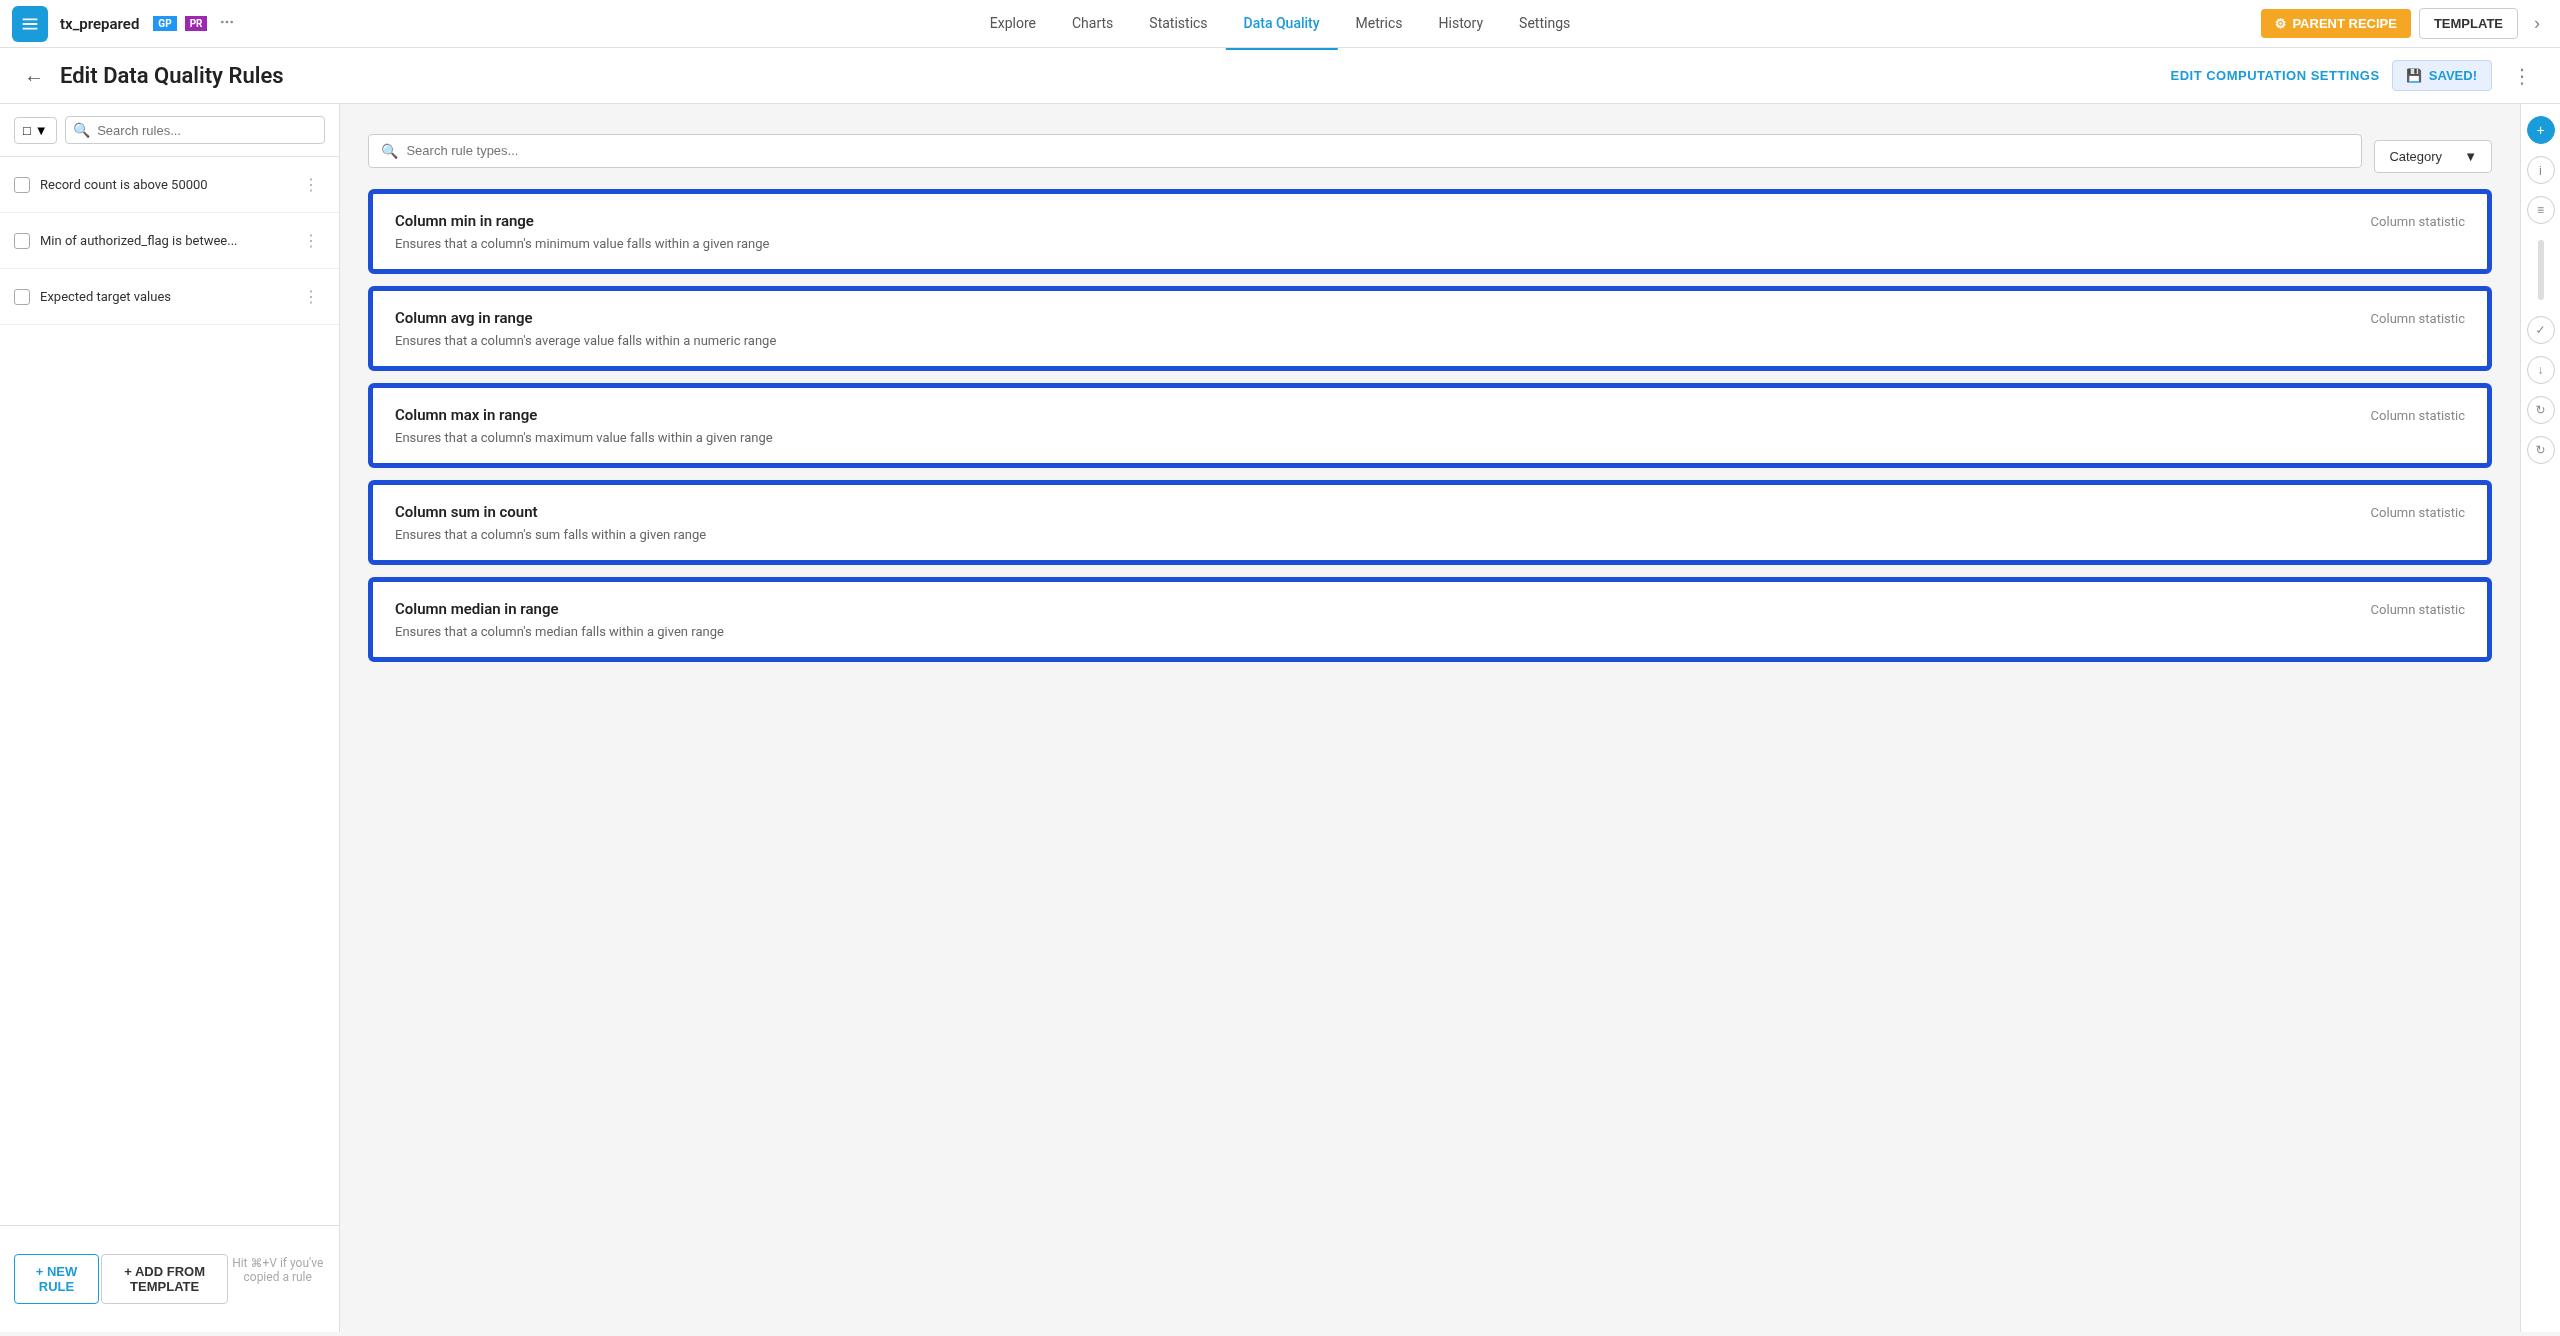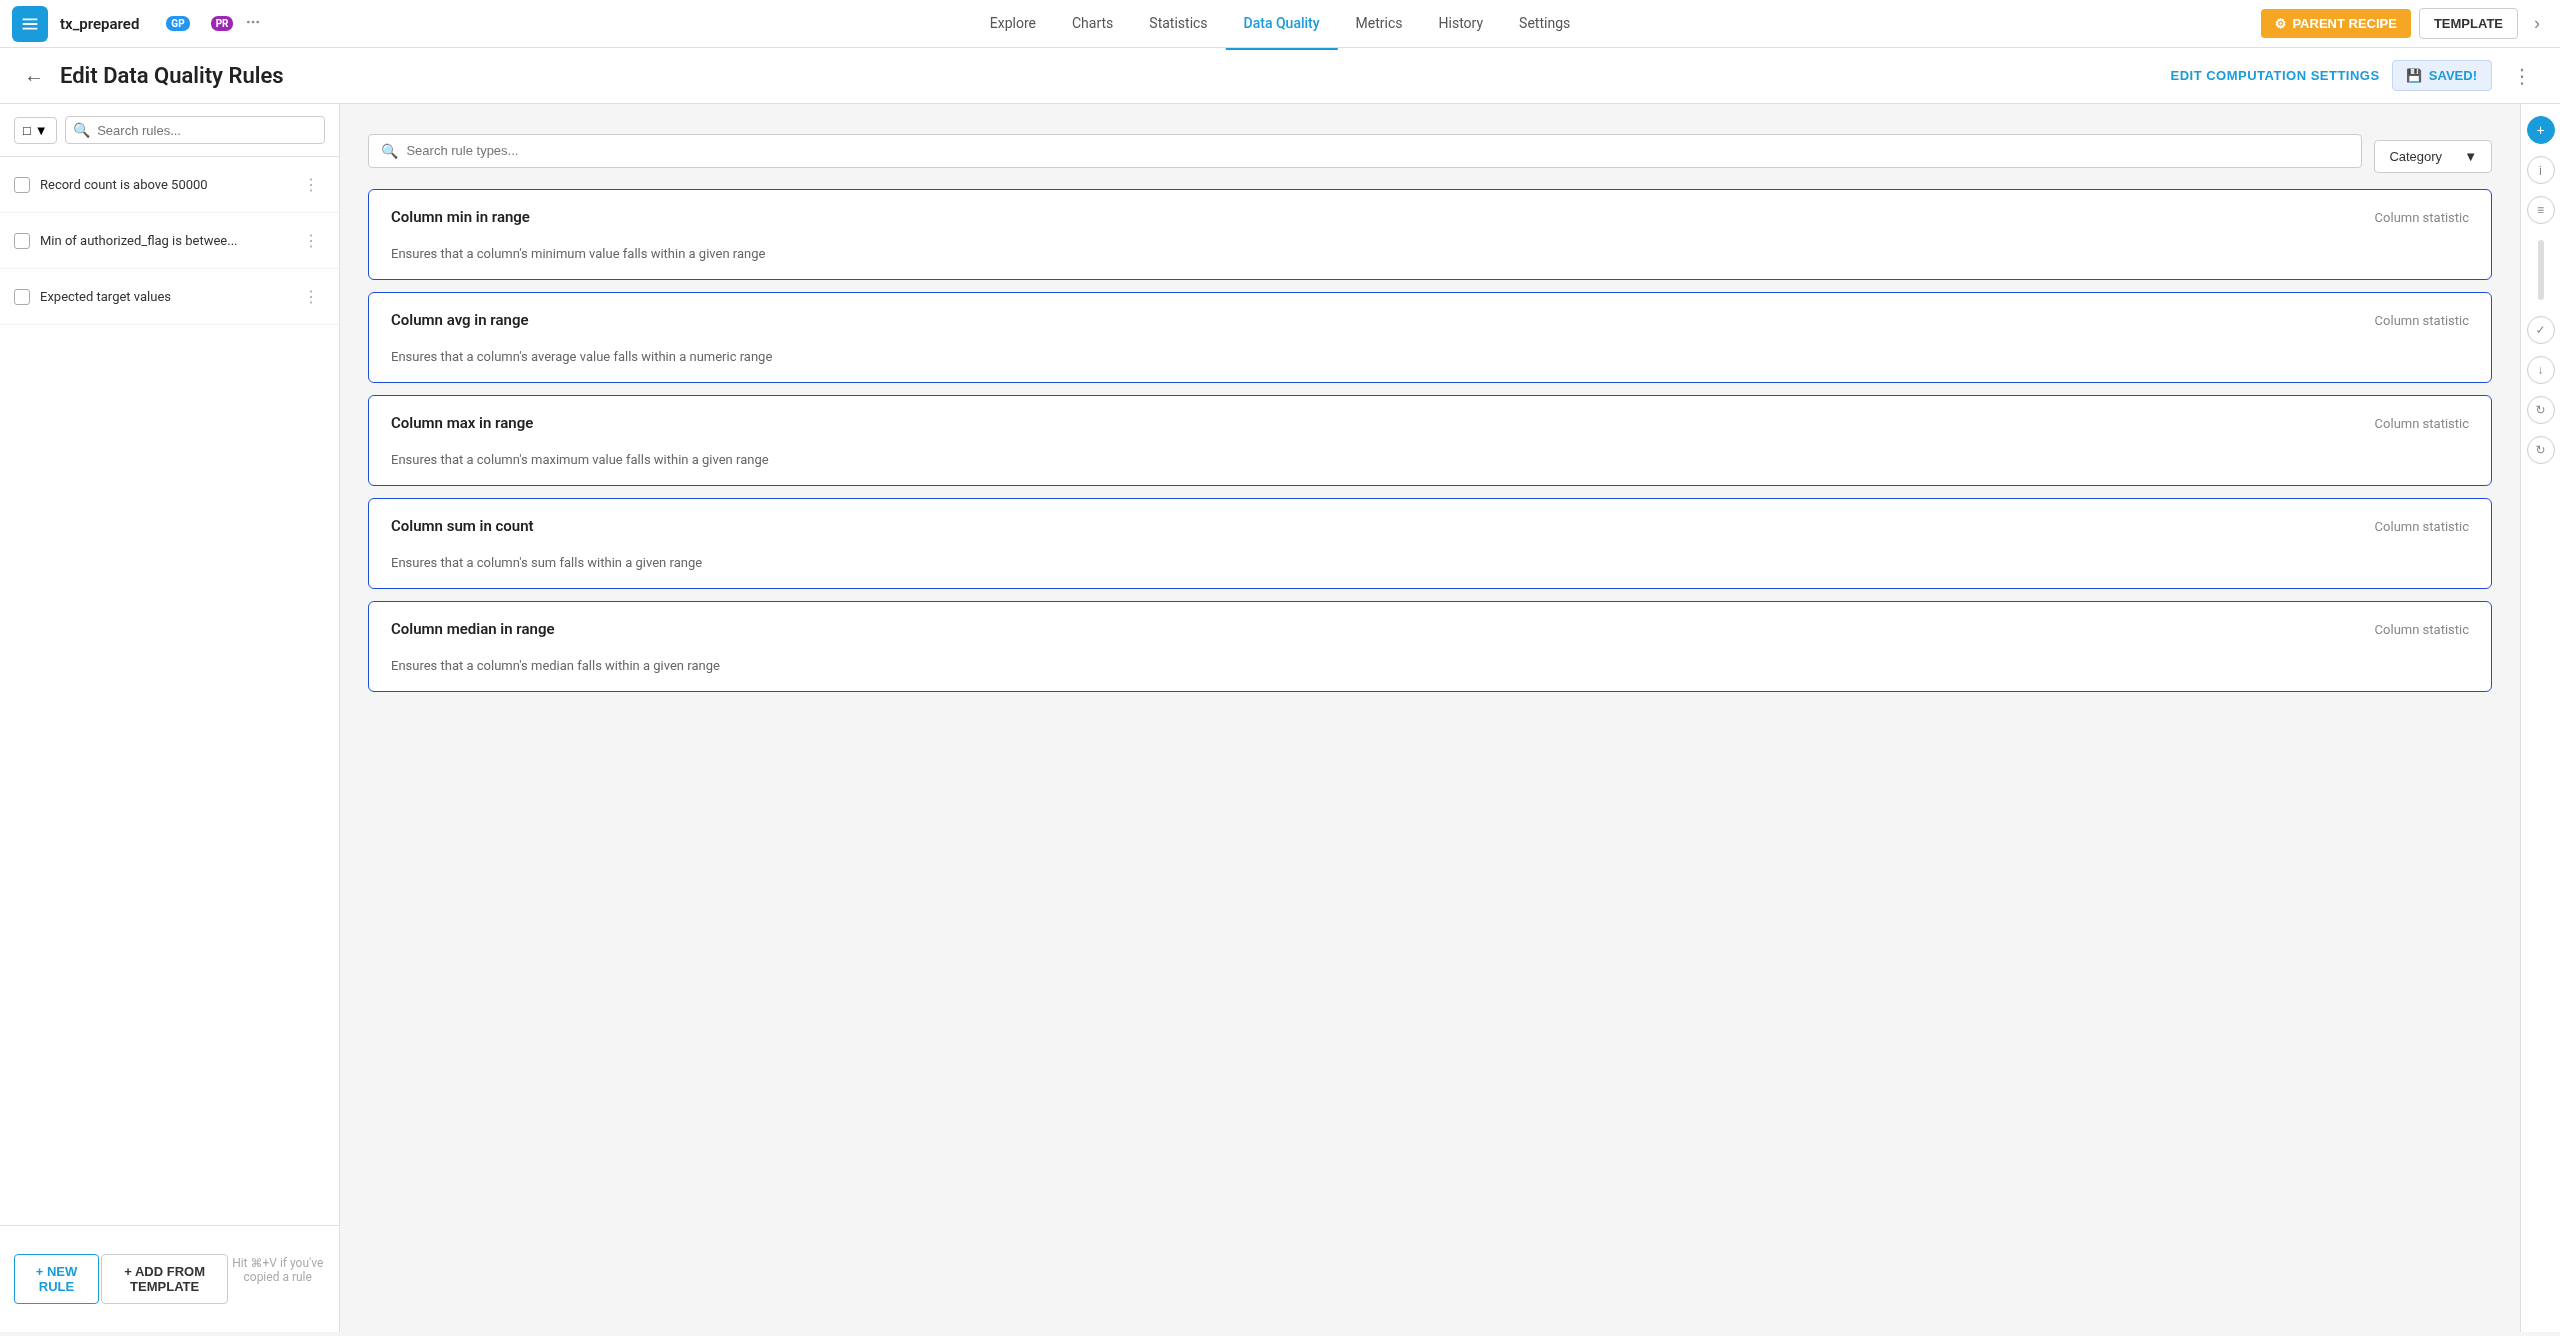--- a/index.html
+++ b/index.html
@@ -6,21 +6,21 @@
     body { font-family: -apple-system, BlinkMacSystemFont, 'Segoe UI', Roboto, sans-serif; background: #f5f5f5; color: #333; overflow: hidden; height: 100vh; }
 
     
     .top-nav {
       display: flex; align-items: center; background: #fff; border-bottom: 1px solid #e0e0e0;
       height: 48px; padding: 0 12px; gap: 8px; position: relative; z-index: 10;
     }
     .nav-logo { width: 36px; height: 36px; background: #1a9bdb; border-radius: 6px; display: flex; align-items: center; justify-content: center; }
     .nav-logo svg { width: 22px; height: 22px; fill: white; }
     .nav-dataset-name { font-size: 15px; font-weight: 600; color: #222; margin-left: 4px; }
-    .nav-badge { background: #2196f3; color: white; font-size: 10px; font-weight: 700; padding: 2px 5px; border-radius: 7px; margin-left: 19px; }
+    .nav-badge { background: #2196f3; color: white; font-size: 10px; font-weight: 700; padding: 2px 5px; border-radius: 0; margin-left: 6px; }
     .nav-badge.gp { background: #2196f3; }
     .nav-badge.pr { background: #9c27b0; }
     .nav-icon-btn { background: none; border: none; cursor: pointer; color: #888; padding: 4px; border-radius: 4px; }
     .nav-center { display: flex; align-items: center; gap: 0; position: absolute; left: 50%; transform: translateX(-50%); }
     .nav-tab { padding: 0 18px; height: 52px; display: flex; align-items: center; font-size: 14px; color: #555; cursor: pointer; border-bottom: 2px solid transparent; text-decoration: none; }
     .nav-tab.active { color: #1a9bdb; border-bottom: 2px solid #1a9bdb; font-weight: 500; }
     .nav-right { display: flex; align-items: center; gap: 8px; margin-left: auto; }
     .btn-parent-recipe { background: #f5a623; color: white; border: none; border-radius: 4px; padding: 7px 14px; font-size: 13px; font-weight: 600; cursor: pointer; display: flex; align-items: center; gap: 6px; }
     .btn-actions { background: white; color: #333; border: 1px solid #ccc; border-radius: 4px; padding: 7px 14px; font-size: 13px; font-weight: 600; cursor: pointer; }
     .nav-collapse-btn { background: none; border: none; cursor: pointer; color: #888; padding: 4px 8px; font-size: 18px; }
@@ -56,21 +56,21 @@
     .btn-add-template { background: white; border: 1.5px solid #ccc; color: #333; border-radius: 4px; padding: 9px 18px; font-size: 13px; font-weight: 600; cursor: pointer; display: flex; align-items: center; justify-content: center; gap: 6px; }
     .sidebar-hint { text-align: center; font-size: 12px; color: #aaa; margin-top: 2px; }
 
     
     .content-area { flex: 1; overflow-y: auto; background: #f5f5f5; padding: 24px 28px; }
     .content-title { font-size: 22px; font-weight: 600; color: #222; text-align: center; margin-bottom: 20px; }
     .rule-type-search-bar { display: flex; align-items: center; gap: 12px; margin-bottom: 16px; }
     .rule-type-search-wrap { display: flex; align-items: center; border: 1px solid #ccc; border-radius: 4px; padding: 8px 12px; gap: 8px; background: white; flex: 1; }
     .rule-type-search-wrap input { border: none; outline: none; font-size: 13px; width: 100%; background: transparent; color: #888; }
     .category-btn { display: flex; align-items: center; gap: 22px; background: white; border: 1px solid #ccc; border-radius: 4px; padding: 8px 14px; font-size: 13px; cursor: pointer; color: #333; margin-top: 12px; }
-    .rule-card { background: white; border: 1px solid #1d4ed8; border-radius: 6px; padding: 18px 22px; margin-bottom: 12px; cursor: pointer; display: flex; flex-direction: column; gap: 20px; }
+    .rule-card { background: white; border: 5px solid #1d4ed8; border-radius: 6px; padding: 18px 22px; margin-bottom: 12px; cursor: pointer; display: flex; flex-direction: column; gap: 6px; }
     .rule-card-header { display: flex; align-items: center; justify-content: space-between; }
     .rule-card-name { font-size: 15px; font-weight: 600; color: #222; }
     .rule-card-category { font-size: 13px; color: #888; }
     .rule-card-desc { font-size: 13px; color: #666; }
 
     
     .right-sidebar { width: 40px; background: #fff; border-left: 1px solid #e0e0e0; display: flex; flex-direction: column; align-items: center; padding: 12px 0; gap: 12px; }
     .right-icon-btn { width: 28px; height: 28px; border-radius: 50%; border: 1.5px solid #ccc; background: white; cursor: pointer; display: flex; align-items: center; justify-content: center; color: #888; font-size: 14px; }
     .right-icon-btn.blue { border-color: #1a9bdb; color: #1a9bdb; background: #1a9bdb; color: white; }
     .scrollbar-track { width: 6px; height: 60px; background: #ddd; border-radius: 3px; margin: 4px auto; }

